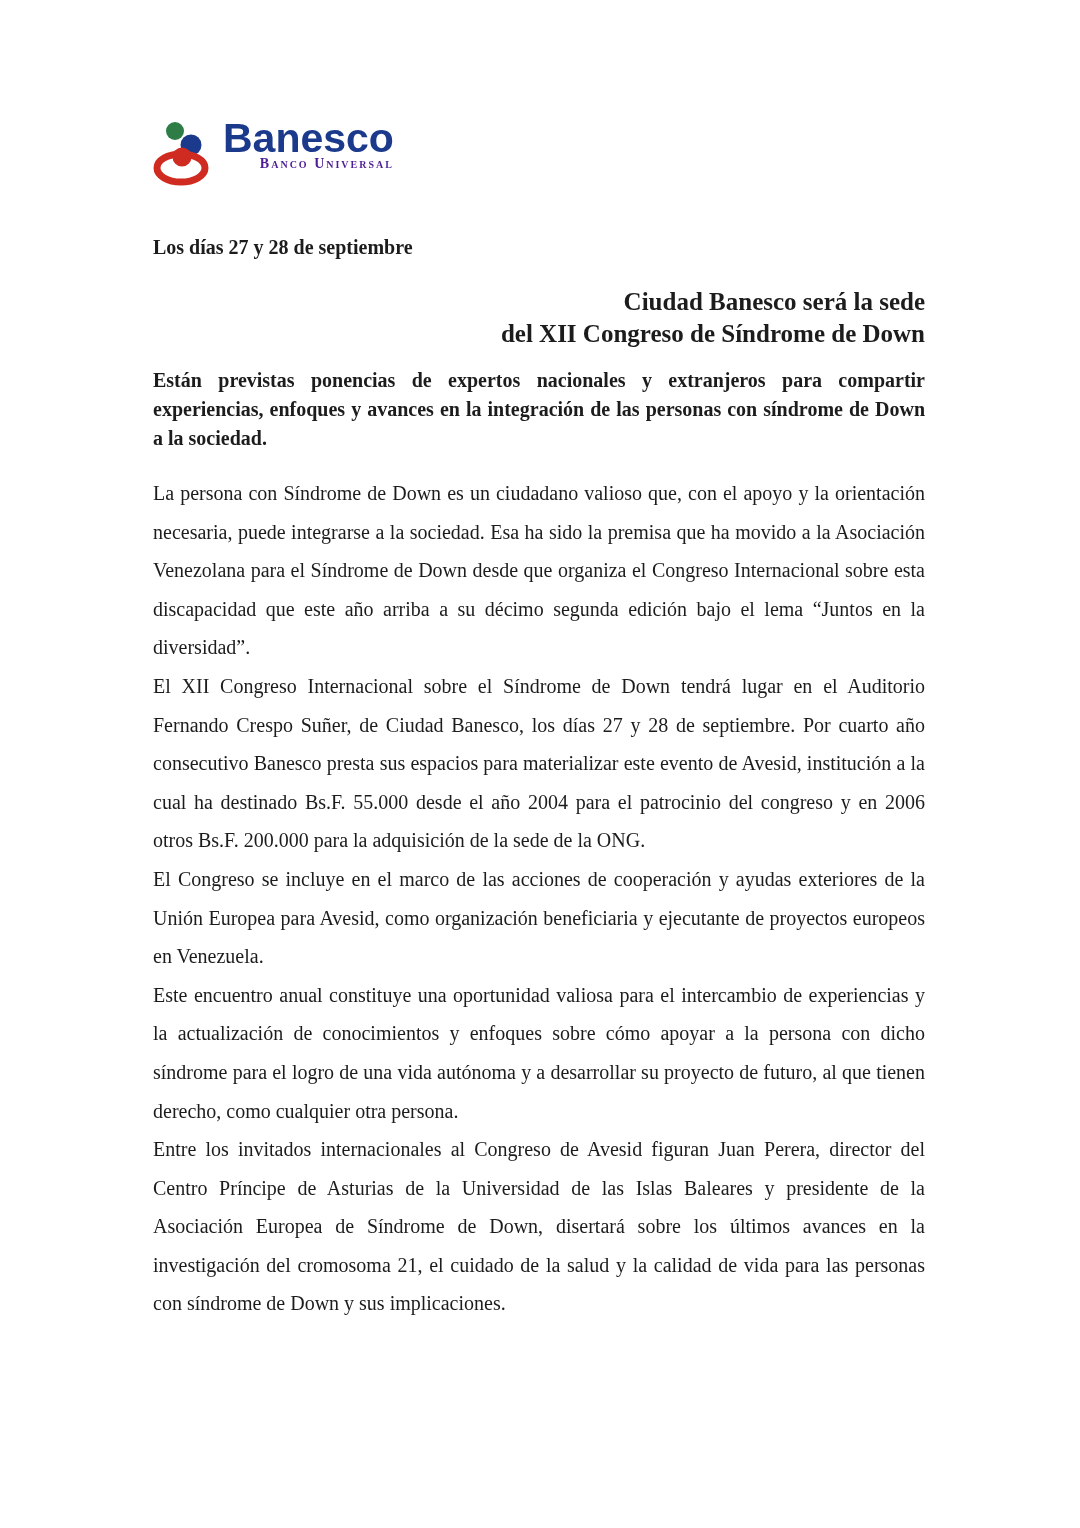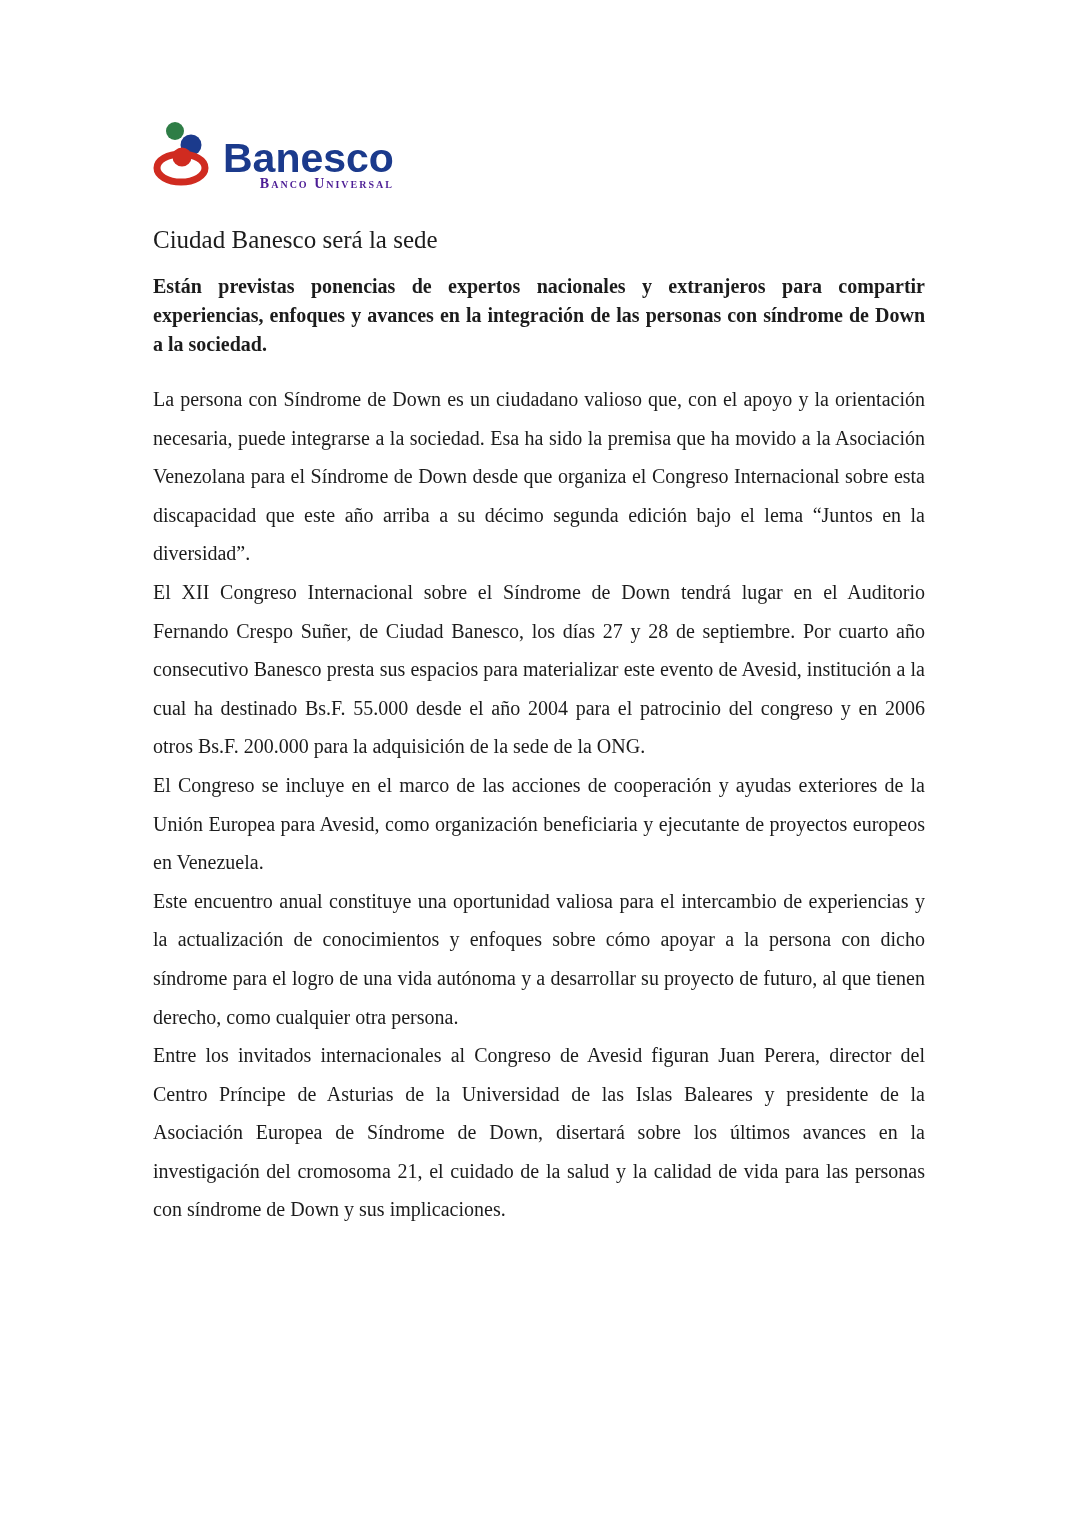--- a/index.html
+++ b/index.html
@@ -27,21 +27,21 @@
   .logo-icon {
     width: 66px;
     height: 76px;
     flex: 0 0 auto;
   }
   .logo-textblock {
     display: flex;
     flex-direction: column;
     align-items: flex-end;
     margin-left: 4px;
-    margin-top: 20px;
+    margin-top: 0;
   }
   .logo-brand {
     font-family: "Liberation Sans", sans-serif;
     font-weight: bold;
     font-size: 41px;
     line-height: 40px;
     letter-spacing: 0px;
     color: #1b3a8c;
   }
   .logo-tagline {
@@ -56,23 +56,24 @@
   }
   
   .kicker {
     margin: 36px 0 0 0;
     font-weight: bold;
     font-size: 20px;
     line-height: 26px;
   }
   .headline {
     margin: 26px 0 0 0;
-    font-weight: normal;
+    font-weight: bold;
     font-size: 25px;
     line-height: 32px;
+    text-align: right;
   }
   .lead {
     margin: 16px 0 0 0;
     font-weight: bold;
     font-size: 20px;
     line-height: 29px;
     text-align: justify;
     font-family: Liberation Serif, serif;
   }
   .body-text {
@@ -96,22 +97,23 @@
       <circle cx="38" cy="27" r="10.5" fill="#1b3a8c"></circle>
       <ellipse cx="28" cy="50" rx="24" ry="14" fill="none" stroke="#d02b20" stroke-width="7"></ellipse>
       <circle cx="29" cy="39" r="9.5" fill="#d02b20"></circle>
     </svg>
     <div class="logo-textblock">
       <span class="logo-brand">Banesco</span>
       <span class="logo-tagline">Banco Universal</span>
     </div>
   </div>
 
+  <p class="kicker">Los días 27 y 28 de septiembre</p>
 
-  <h1 class="headline"><span>Ciudad Banesco será la sede</span><br></h1>
+  <h1 class="headline"><span>Ciudad Banesco será la sede</span><br><span>del XII Congreso de Síndrome de Down</span></h1>
 
   <p class="lead">Están previstas ponencias de expertos nacionales y extranjeros para compartir experiencias, enfoques y avances en la integración de las personas con síndrome de Down a la sociedad.</p>
 
   <div class="body-text">
       <p class="body-para">La persona con Síndrome de Down es un ciudadano valioso que, con el apoyo y la orientación necesaria, puede integrarse a la sociedad. Esa ha sido la premisa que ha movido a la Asociación Venezolana para el Síndrome de Down desde que organiza el Congreso Internacional sobre esta discapacidad que este año arriba a su décimo segunda edición bajo el lema “Juntos en la diversidad”.</p>
       <p class="body-para">El XII Congreso Internacional sobre el Síndrome de Down tendrá lugar en el Auditorio Fernando Crespo Suñer, de Ciudad Banesco, los días 27 y 28 de septiembre. Por cuarto año consecutivo Banesco presta sus espacios para materializar este evento de Avesid, institución a la cual ha destinado Bs.F. 55.000 desde el año 2004 para el patrocinio del congreso y en 2006 otros Bs.F. 200.000 para la adquisición de la sede de la ONG.</p>
       <p class="body-para">El Congreso se incluye en el marco de las acciones de cooperación y ayudas exteriores de la Unión Europea para Avesid, como organización beneficiaria y ejecutante de proyectos europeos en Venezuela.</p>
       <p class="body-para">Este encuentro anual constituye una oportunidad valiosa para el intercambio de experiencias y la actualización de conocimientos y enfoques sobre cómo apoyar a la persona con dicho síndrome para el logro de una vida autónoma y a desarrollar su proyecto de futuro, al que tienen derecho, como cualquier otra persona.</p>
       <p class="body-para">Entre los invitados internacionales al Congreso de Avesid figuran Juan Perera, director del Centro Príncipe de Asturias de la Universidad de las Islas Baleares y presidente de la Asociación Europea de Síndrome de Down, disertará sobre los últimos avances en la investigación del cromosoma 21, el cuidado de la salud y la calidad de vida para las personas con síndrome de Down y sus implicaciones.</p>
     </div>

